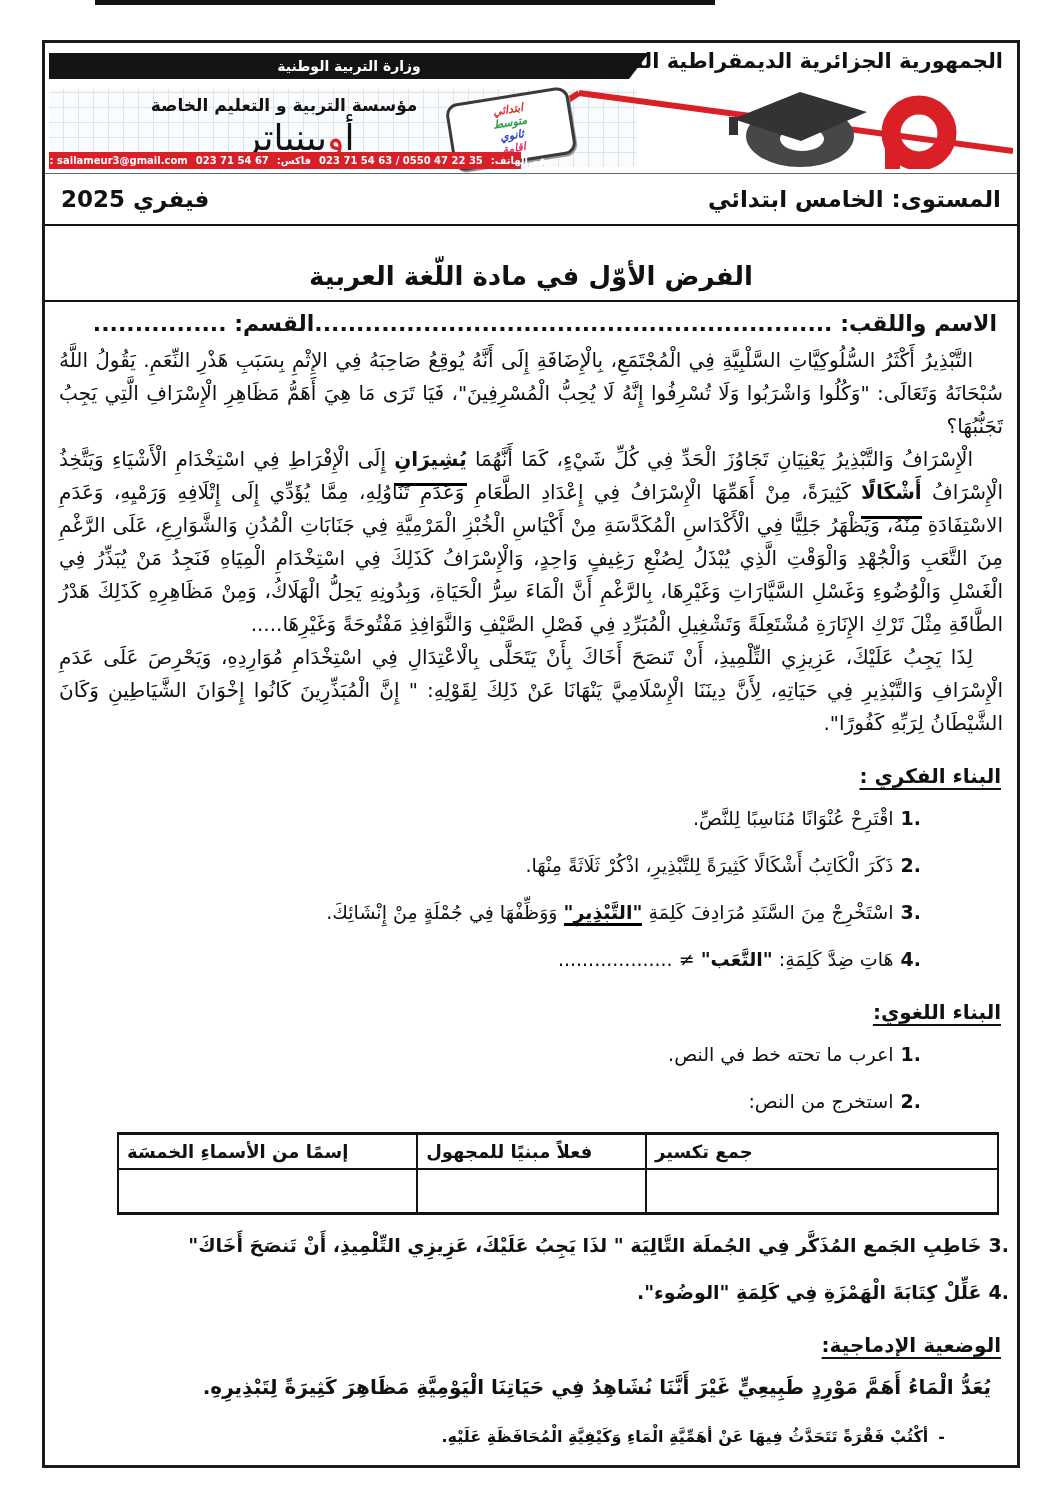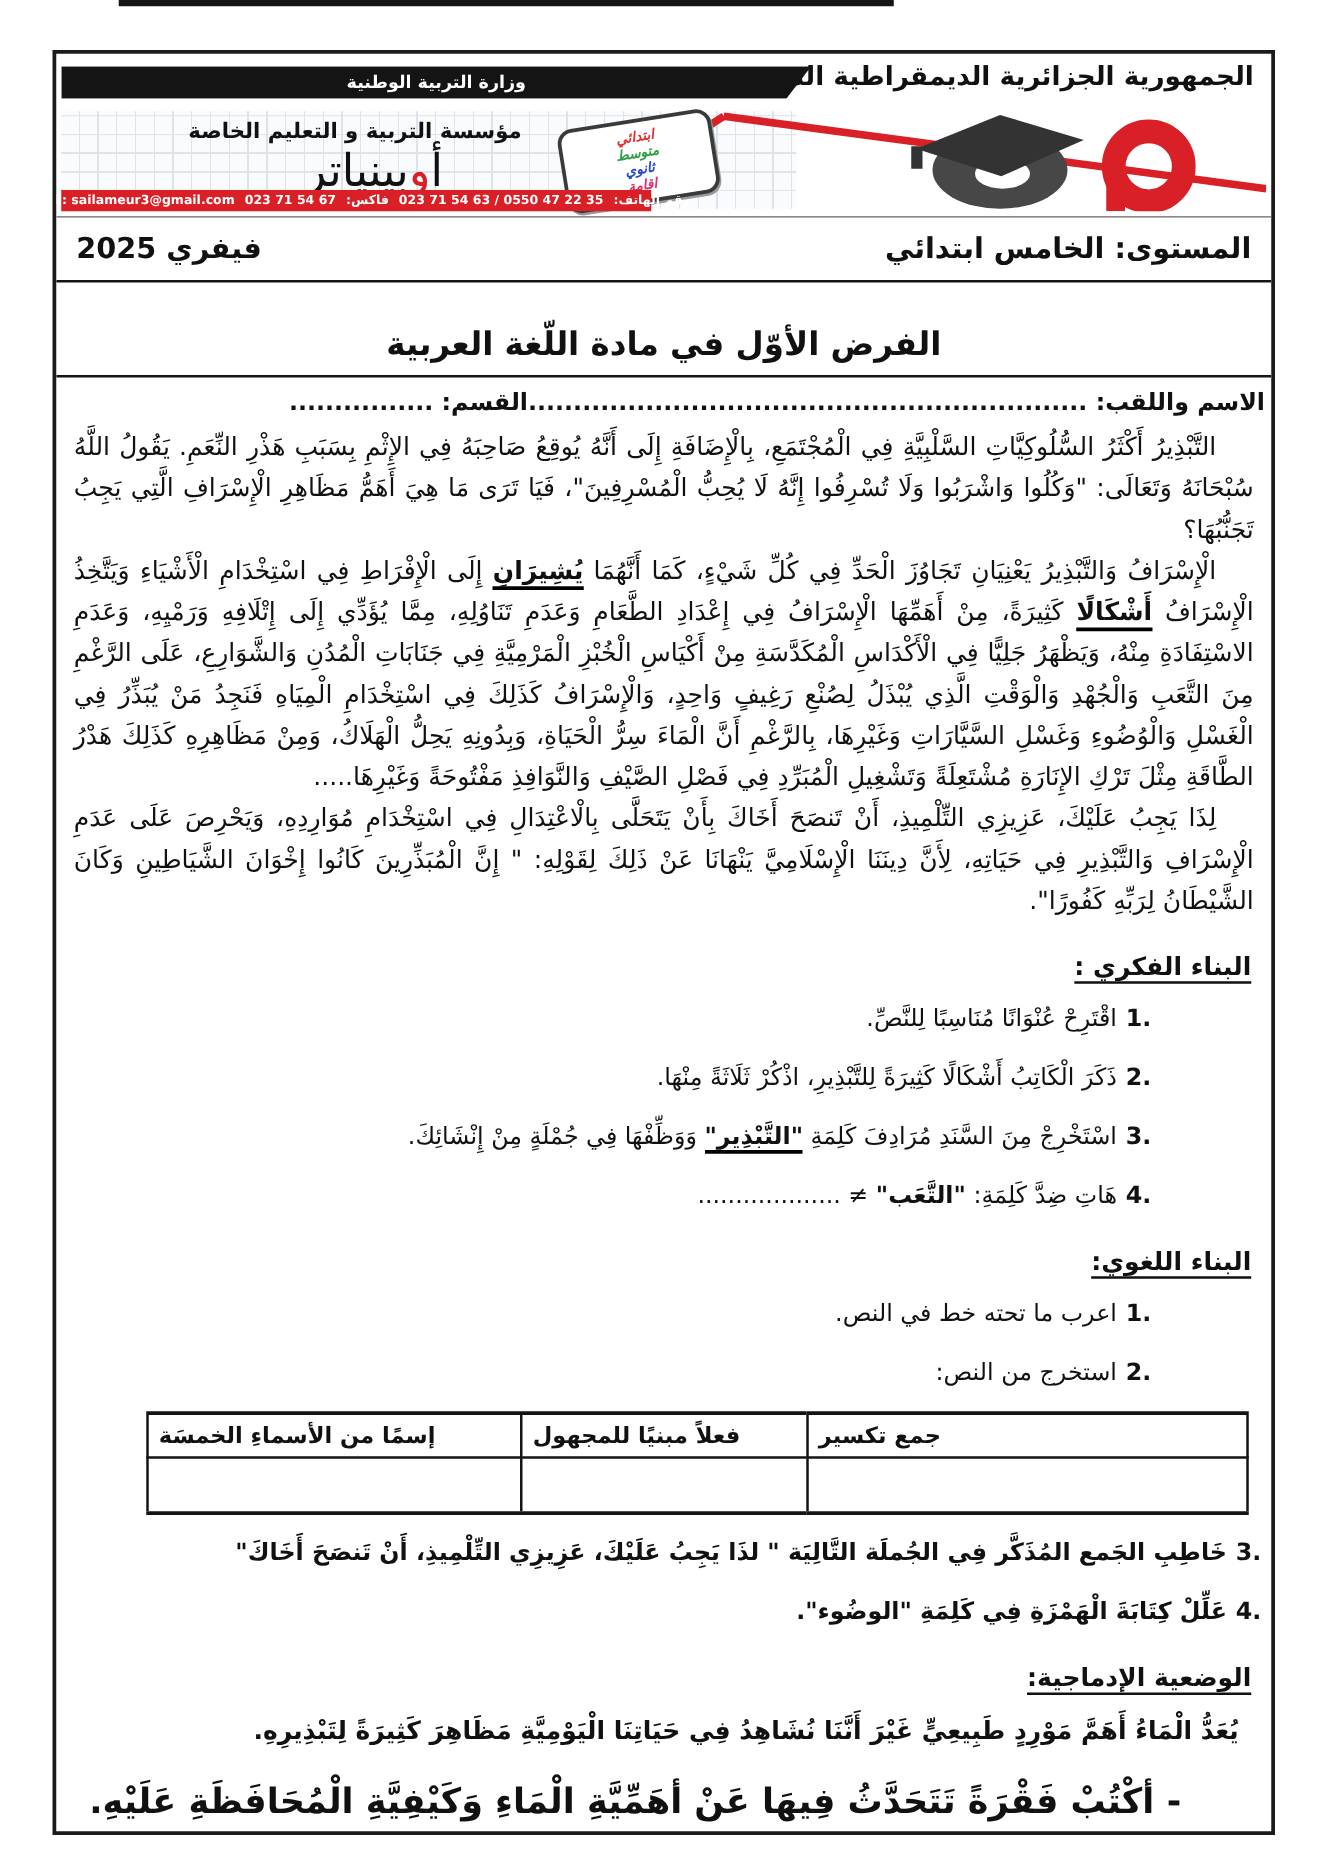--- a/index.html
+++ b/index.html
@@ -33,43 +33,43 @@
                border:3px solid #3a3a3a;border-radius:12px;transform:rotate(-9deg);
                display:flex;flex-direction:column;align-items:center;justify-content:center;
                font-size:11px;font-weight:bold;font-style:italic;line-height:13px;box-shadow:1px 2px 0 #999;}
   .logo{position:absolute;top:0;right:8px;width:300px;height:80px;}
   
   .level-row{display:flex;justify-content:space-between;align-items:center;
              border-top:1px solid #666;border-bottom:2px solid #141414;
              padding:12px 16px;font-size:23px;font-weight:bold;}
   .title-row{border-bottom:2px solid #141414;text-align:center;padding:9px 4px;
              font-size:26px;font-weight:bold;margin-top:26px;}
-  .name-line{padding:9px 5px 2px;font-size:19px;font-weight:bold;}
+  .name-line{padding:9px 20px 2px;font-size:22px;font-weight:bold;}
   
   .passage{padding:6px 14px 0;font-size:20px;line-height:33px;text-align:justify;}
   .passage p{margin:0;text-indent:30px;}
-  .u{font-weight:bold;border-bottom:3px solid #000;padding-bottom:1px;}
+  .u{font-weight:bold;border-bottom:3px solid #000;padding-bottom:12px;}
   
   .sec-head{font-size:20px;font-weight:bold;text-decoration:underline;
             text-underline-offset:5px;text-decoration-thickness:2px;margin:24px 16px 8px;}
   .qlist{margin:4px 96px 0 10px;font-size:19px;line-height:33px;}
   .qlist.flush{margin-right:8px;}
   .q{margin:14px 0;}
   .qnum{display:inline-block;direction:ltr;unicode-bidi:isolate;margin-left:7px;font-weight:bold;}
   .bu{font-weight:bold;border-bottom:3px solid #000;}
   .bq{font-weight:bold;}
   
   table.extract{border-collapse:collapse;width:calc(100% - 90px);margin:8px 18px 4px 72px;}
   table.extract th,table.extract td{border:2px solid #141414;}
   table.extract th{border-top:3px solid #141414;font-size:18px;font-weight:bold;
                    padding:6px 8px;text-align:left;}
   table.extract td{height:40px;border-bottom:3px solid #141414;}
   
   .idmaj-intro{margin:14px 26px 0 10px;font-size:20px;font-weight:bold;line-height:32px;}
-  .idmaj-task{margin:24px 72px 0 10px;font-size:28px;font-weight:bold;}
+  .idmaj-task{margin:24px 72px 0 10px;font-size:16px;font-weight:bold;}
   .dash{margin-left:10px;font-weight:bold;}
 </style>
 </head>
 <body>
 
 <div class="sheet">
   <div class="top-scan-line"></div>
 
   <div class="page-box">
 

